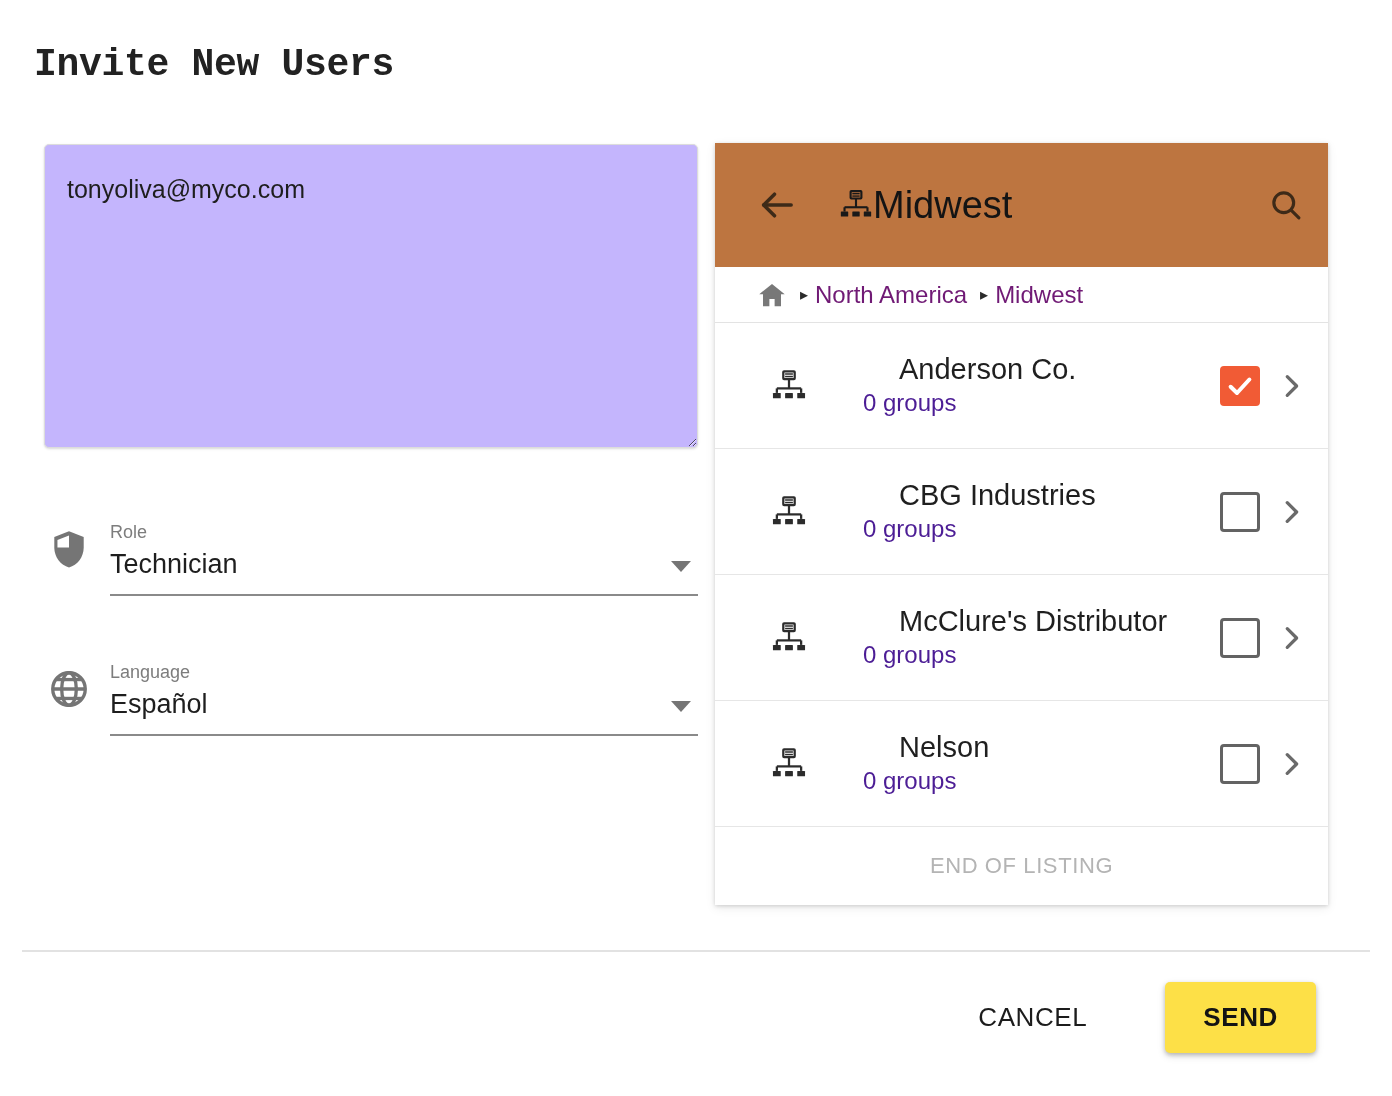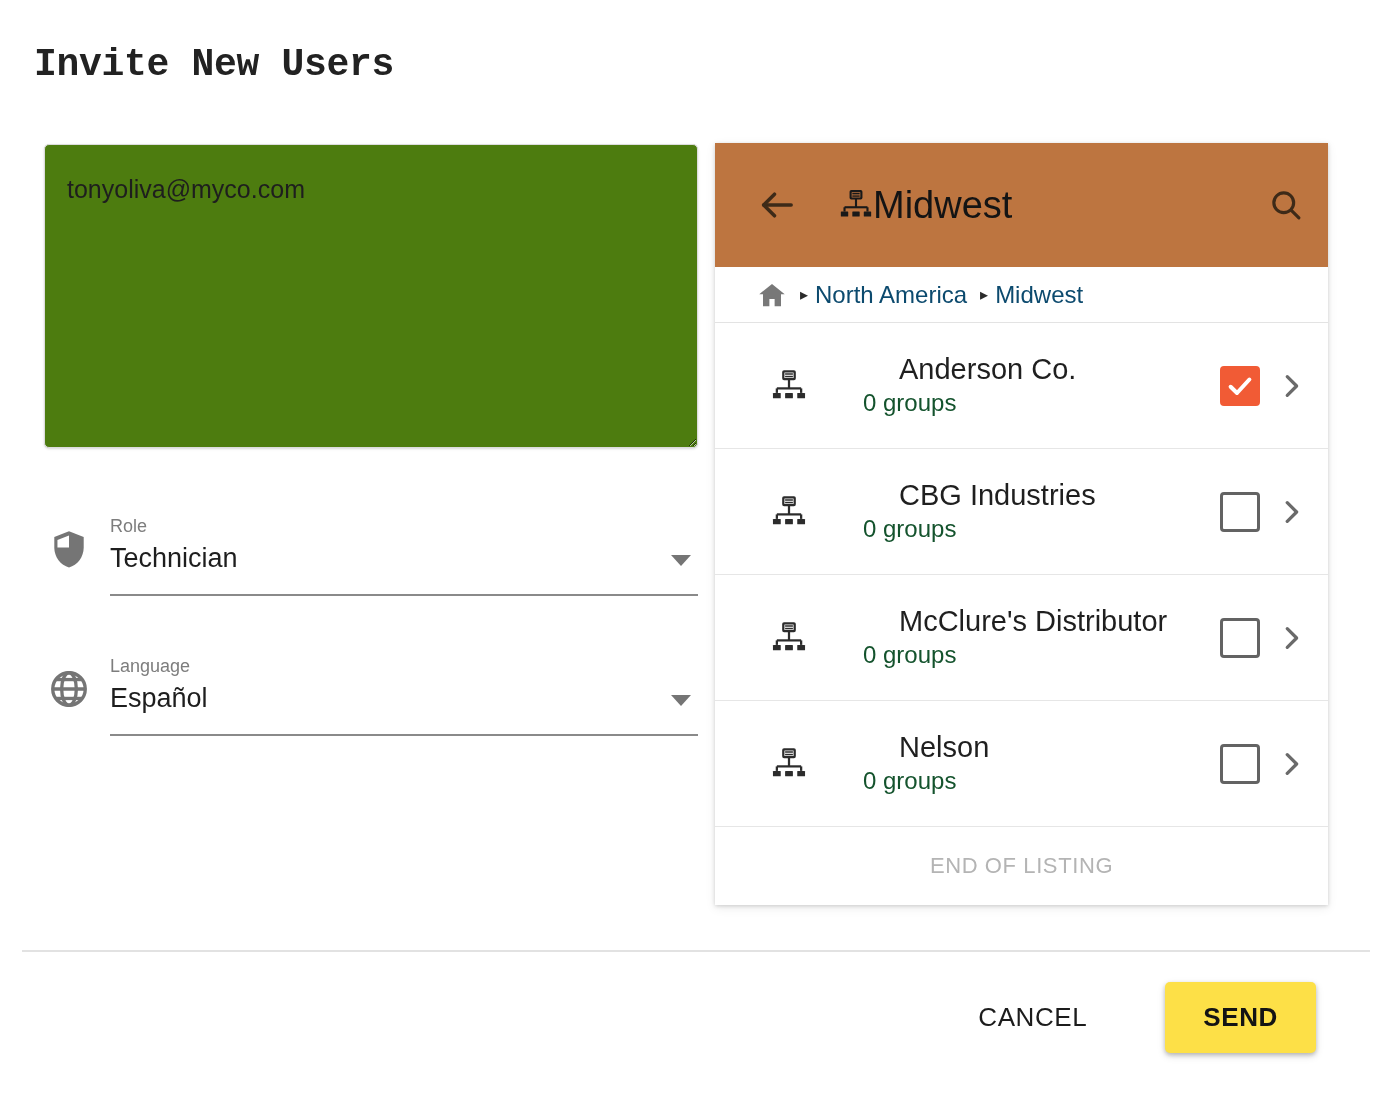--- a/index.html
+++ b/index.html
@@ -36,21 +36,21 @@
     top: 144px;
     width: 654px;
   }
 
   .email-textarea {
     box-sizing: border-box;
     width: 654px;
     height: 304px;
     border: 1px solid #dcdcdc;
     border-radius: 5px;
-    background: #4d7c0f;
+    background: #c4b5fd;
     box-shadow: 0 1px 3px rgba(0,0,0,0.10), 0 1px 2px rgba(0,0,0,0.06);
     padding: 28px 22px;
     font-family: "Liberation Sans", sans-serif;
     font-size: 25px;
     color: #1e1e1e;
     resize: both;
     outline: none;
     line-height: 1.3;
     display: block;
     overflow: hidden;
@@ -78,21 +78,21 @@
   }
   .field-label {
     font-size: 18px;
     color: #7d7d7d;
     line-height: 1.2;
     margin-bottom: 5px;
   }
   .field-valuerow {
     position: relative;
     border-bottom: 2px solid #8a8a8a;
-    padding-bottom: 18px;
+    padding-bottom: 12px;
   }
   .field-value {
     font-size: 27px;
     color: #1e1e1e;
     line-height: 1.25;
   }
   .caret {
     position: absolute;
     right: 7px;
     top: 13px;
@@ -170,21 +170,21 @@
     flex: 0 0 auto;
   }
   .crumb-sep {
     margin: 0 7px 0 13px;
     color: #2b2b2b;
     font-size: 16px;
     line-height: 1;
   }
   .crumb-text {
     font-size: 24px;
-    color: #0c4a6e;
+    color: #701a75;
     line-height: 1;
     white-space: nowrap;
   }
 
   .tree-row {
     height: 126px;
     display: flex;
     align-items: center;
     border-bottom: 1px solid #e6e6e6;
     box-sizing: border-box;
@@ -209,21 +209,21 @@
   }
   .row-title {
     font-size: 29px;
     color: #1f1f1f;
     line-height: 1.12;
     white-space: nowrap;
     margin-left: 36px;
   }
   .row-sub {
     font-size: 24px;
-    color: #14532d;
+    color: #4c1d95;
     line-height: 1.2;
     margin-top: 4px;
   }
   .row-check {
     width: 40px;
     height: 40px;
     flex: 0 0 auto;
     margin-right: 16px;
     box-sizing: border-box;
     border-radius: 4px;

